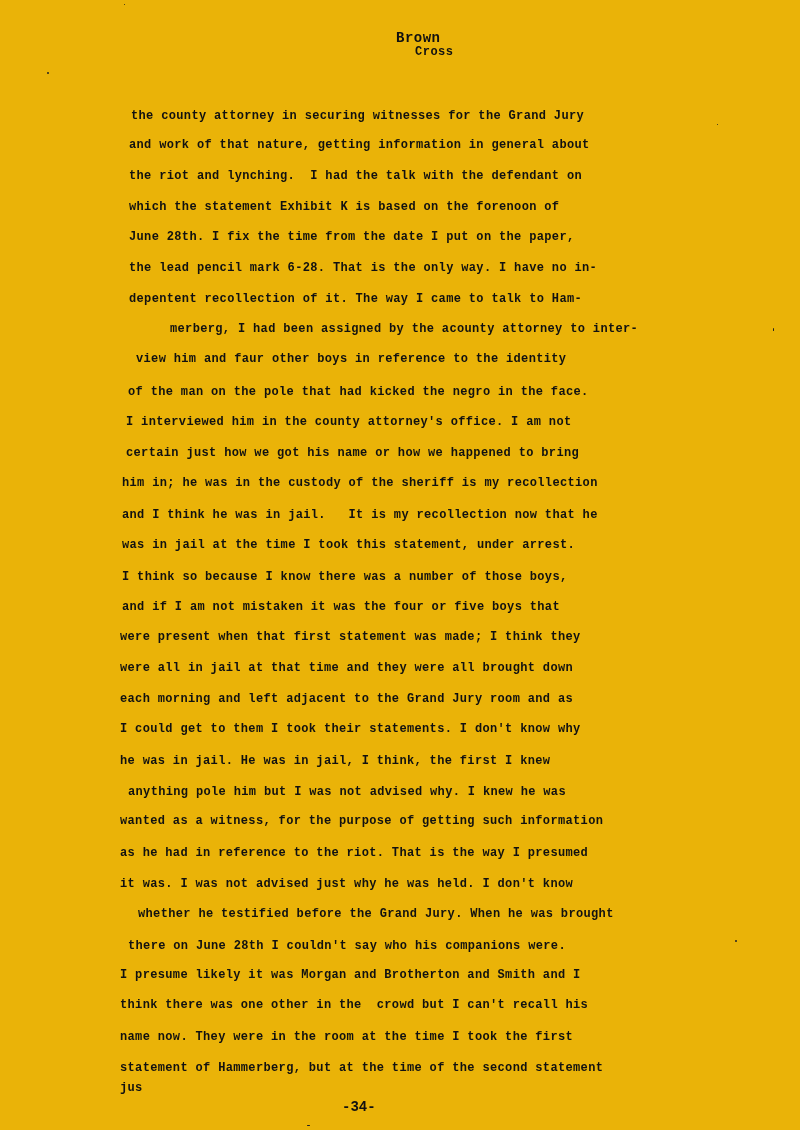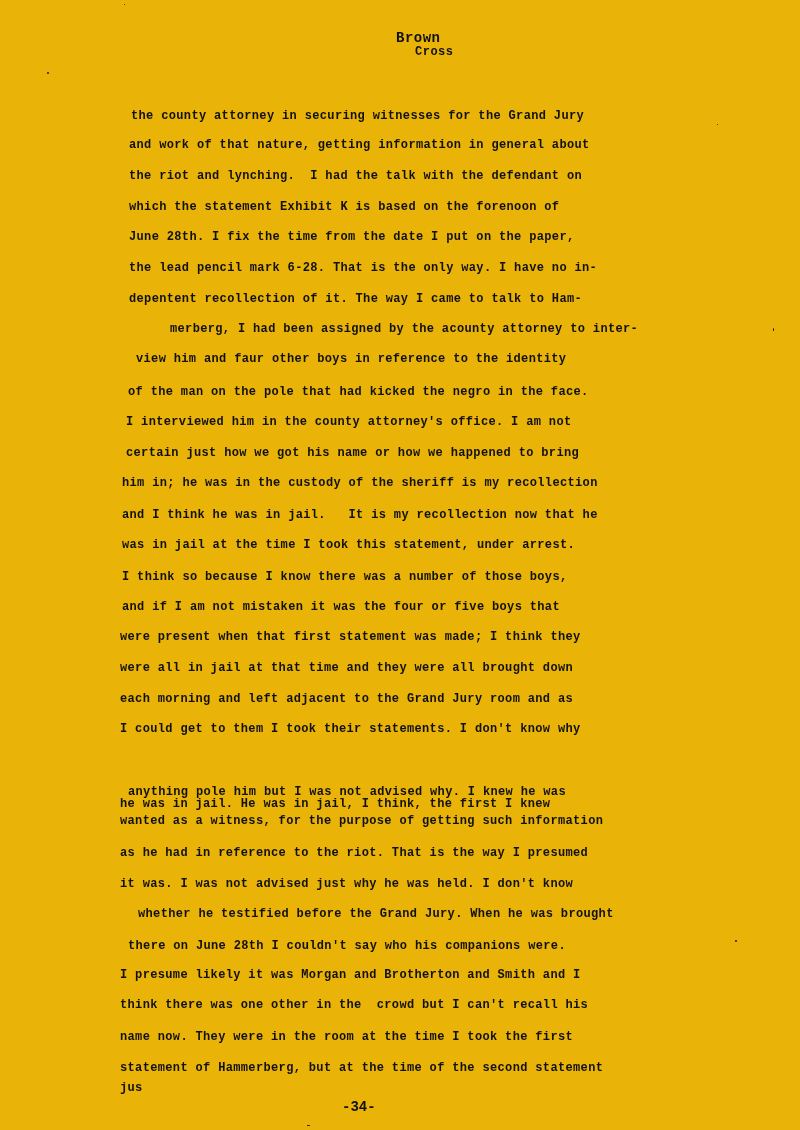--- a/index.html
+++ b/index.html
@@ -87,21 +87,21 @@
     <div class="line" style="left:126px; top:444px;">certain just how we got his name or how we happened to bring</div>
     <div class="line" style="left:122px; top:474px;">him in; he was in the custody of the sheriff is my recollection</div>
     <div class="line" style="left:122px; top:506px;">and I think he was in jail.   It is my recollection now that he</div>
     <div class="line" style="left:122px; top:536px;">was in jail at the time I took this statement, under arrest.</div>
     <div class="line" style="left:122px; top:568px;">I think so because I know there was a number of those boys,</div>
     <div class="line" style="left:122px; top:598px;">and if I am not mistaken it was the four or five boys that</div>
     <div class="line" style="left:120px; top:628px;">were present when that first statement was made; I think they</div>
     <div class="line" style="left:120px; top:659px;">were all in jail at that time and they were all brought down</div>
     <div class="line" style="left:120px; top:690px;">each morning and left adjacent to the Grand Jury room and as</div>
     <div class="line" style="left:120px; top:720px;">I could get to them I took their statements. I don't know why</div>
-    <div class="line" style="left:120px; top:752px;margin-top:43px;">he was in jail. He was in jail, I think, the first I knew</div>
+    <div class="line" style="left:120px; top:752px;">he was in jail. He was in jail, I think, the first I knew</div>
     <div class="line" style="left:128px; top:783px;">anything pole him but I was not advised why. I knew he was</div>
     <div class="line" style="left:120px; top:812px;">wanted as a witness, for the purpose of getting such information</div>
     <div class="line" style="left:120px; top:844px;">as he had in reference to the riot. That is the way I presumed</div>
     <div class="line" style="left:120px; top:875px;">it was. I was not advised just why he was held. I don't know</div>
     <div class="line" style="left:120px; top:905px;margin-left:18px;">whether he testified before the Grand Jury. When he was brought</div>
     <div class="line" style="left:128px; top:937px;">there on June 28th I couldn't say who his companions were.</div>
     <div class="line" style="left:120px; top:966px;">I presume likely it was Morgan and Brotherton and Smith and I</div>
     <div class="line" style="left:120px; top:996px;">think there was one other in the  crowd but I can't recall his</div>
     <div class="line" style="left:120px; top:1028px;text-align:right;">name now. They were in the room at the time I took the first</div>
     <div class="line" style="left:120px; top:1059px;">statement of Hammerberg, but at the time of the second statement</div>

